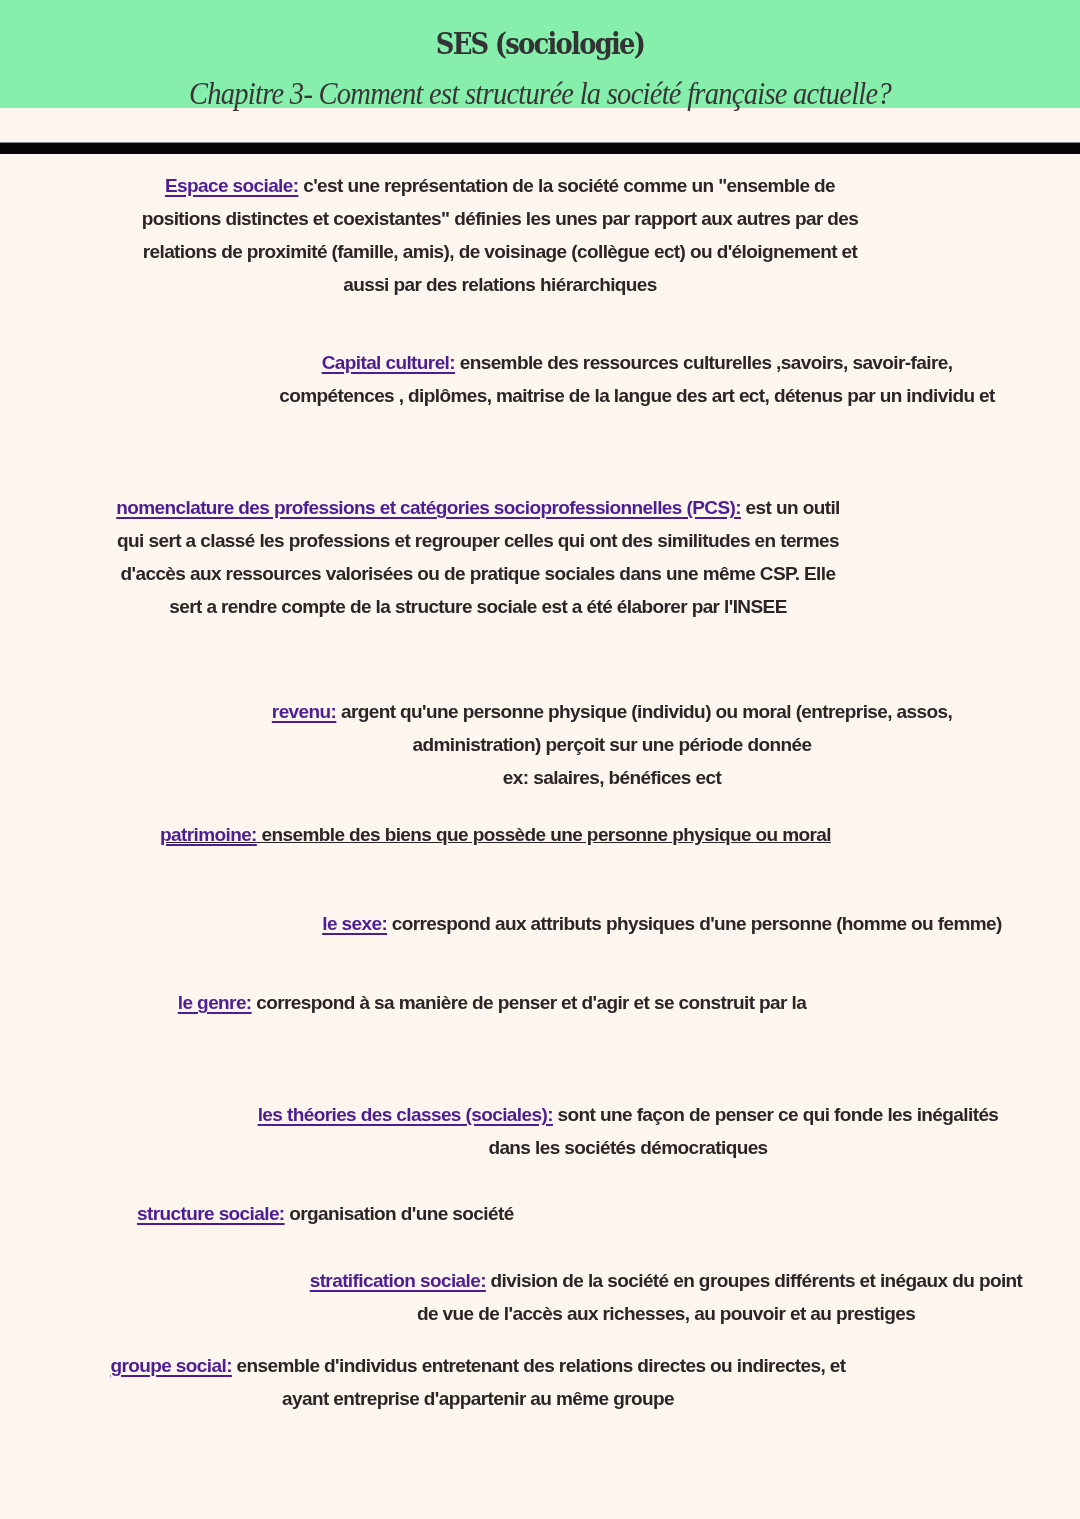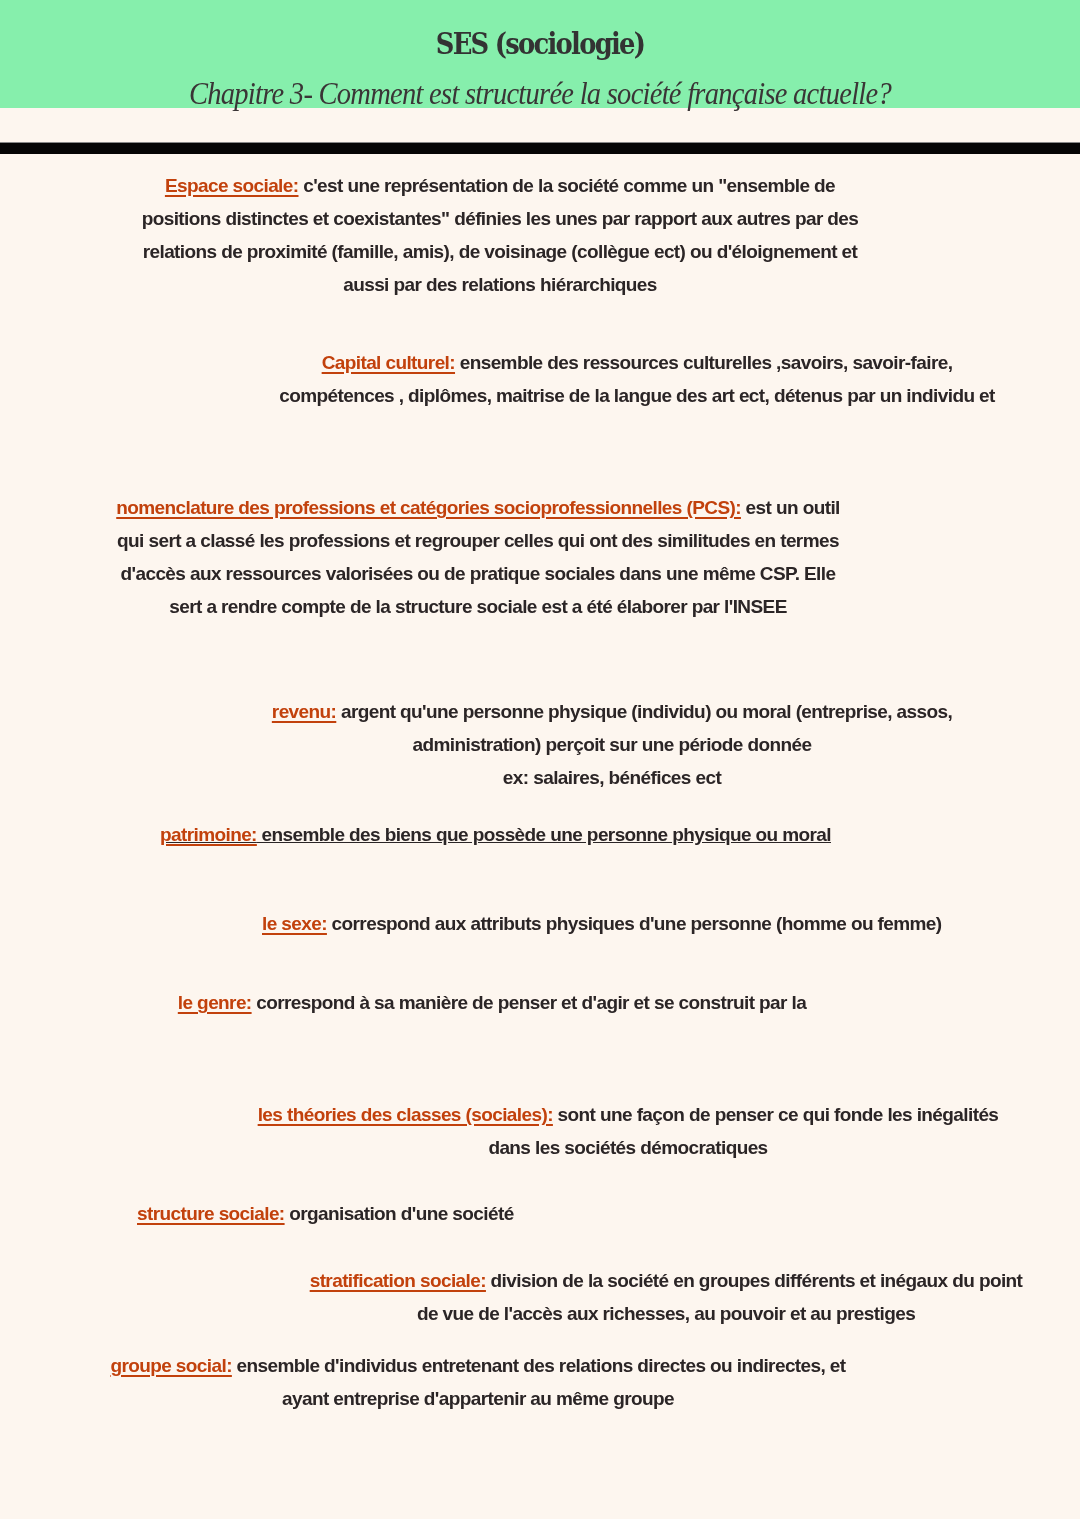--- a/index.html
+++ b/index.html
@@ -57,21 +57,21 @@
       font-family: "Liberation Sans", sans-serif;
       font-weight: bold;
       font-size: 19px;
       line-height: 33px;
       letter-spacing: -0.6px;
       color: #2b2526;
       white-space: normal;
     }
     .def.left { text-align: left; }
     .term {
-      color: #c2410c;
+      color: #4c1d95;
       text-decoration: underline;
       text-decoration-thickness: 2px;
       text-underline-offset: 3px;
     }
     .line { display: block; white-space: nowrap; }
   </style>
 </head>
 <body>
 
 <div class="header">
@@ -102,21 +102,21 @@
 <div class="def" style="left:222px; width:780px; top:695px;text-align:center;">
   <span class="line"><span class="term">revenu:</span><span> argent qu'une personne physique (individu) ou moral (entreprise, assos,</span></span>
   <span class="line">administration) perçoit sur une période donnée</span>
   <span class="line">ex: salaires, bénéfices ect</span>
 </div>
 
 <div class="def left" style="left:160px; width:800px; top:818px;text-decoration:underline;">
   <span class="line"><span class="term">patrimoine:</span><span> ensemble des biens que possède une personne physique ou moral</span></span>
 </div>
 
-<div class="def left" style="left:262px; width:800px; top:907px;">
+<div class="def left" style="left:262px; width:800px; top:907px;text-align:center;">
   <span class="line"><span class="term">le sexe:</span><span> correspond aux attributs physiques d'une personne (homme ou femme)</span></span>
 </div>
 
 <div class="def" style="left:117px; width:750px; top:986px;">
   <span class="line"><span class="term">le genre:</span><span> correspond à sa manière de penser et d'agir et se construit par la</span></span>
 </div>
 
 <div class="def" style="left:203px; width:850px; top:1098px;">
   <span class="line"><span class="term">les théories des classes (sociales):</span><span> sont une façon de penser ce qui fonde les inégalités</span></span>
   <span class="line">dans les sociétés démocratiques</span>

